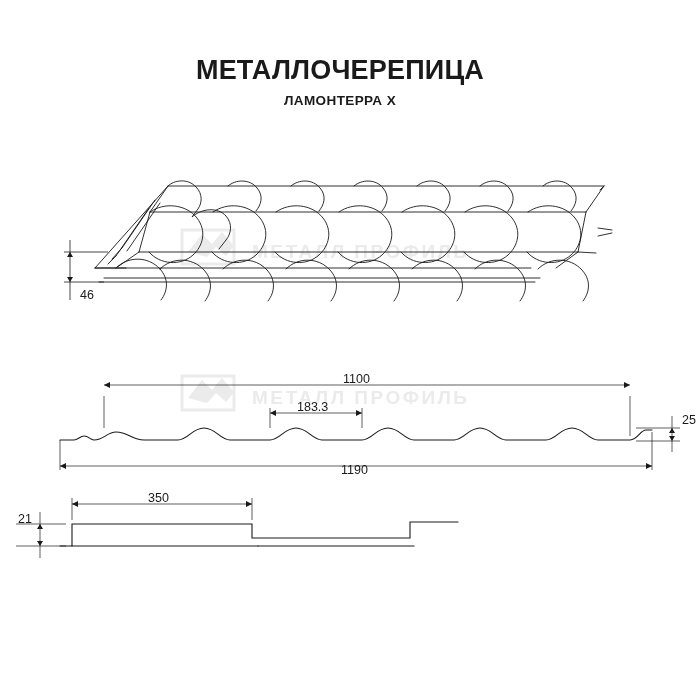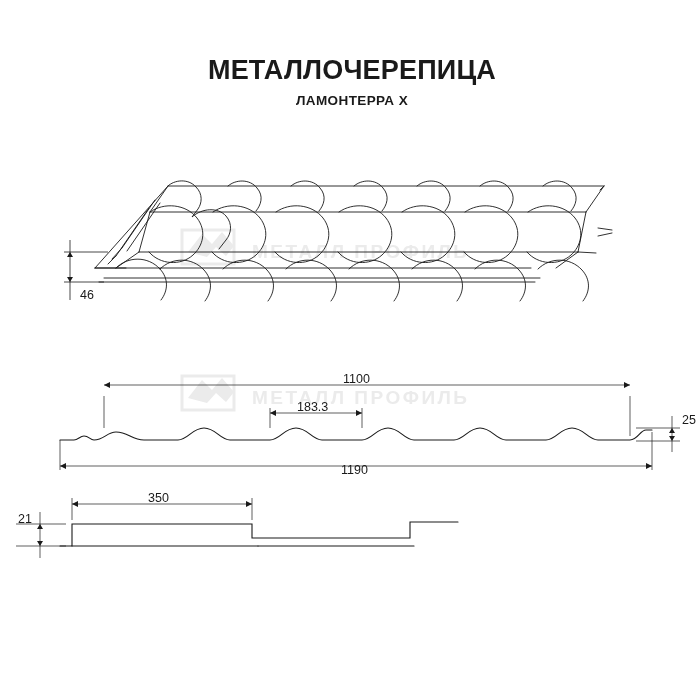--- a/index.html
+++ b/index.html
@@ -17,21 +17,21 @@
   }
   #sheet {
     position: absolute;
     left: 0;
     top: 0;
     width: 700px;
     height: 700px;
   }
   .title-block {
     position: absolute;
-    left: 16px;
+    left: 4px;
     top: 56px;
     width: 672px;
     text-align: center;
     pointer-events: none;
   }
   .title-main {
     font-size: 27px;
     font-weight: bold;
     letter-spacing: 0.2px;
     color: #1a1a1a;

